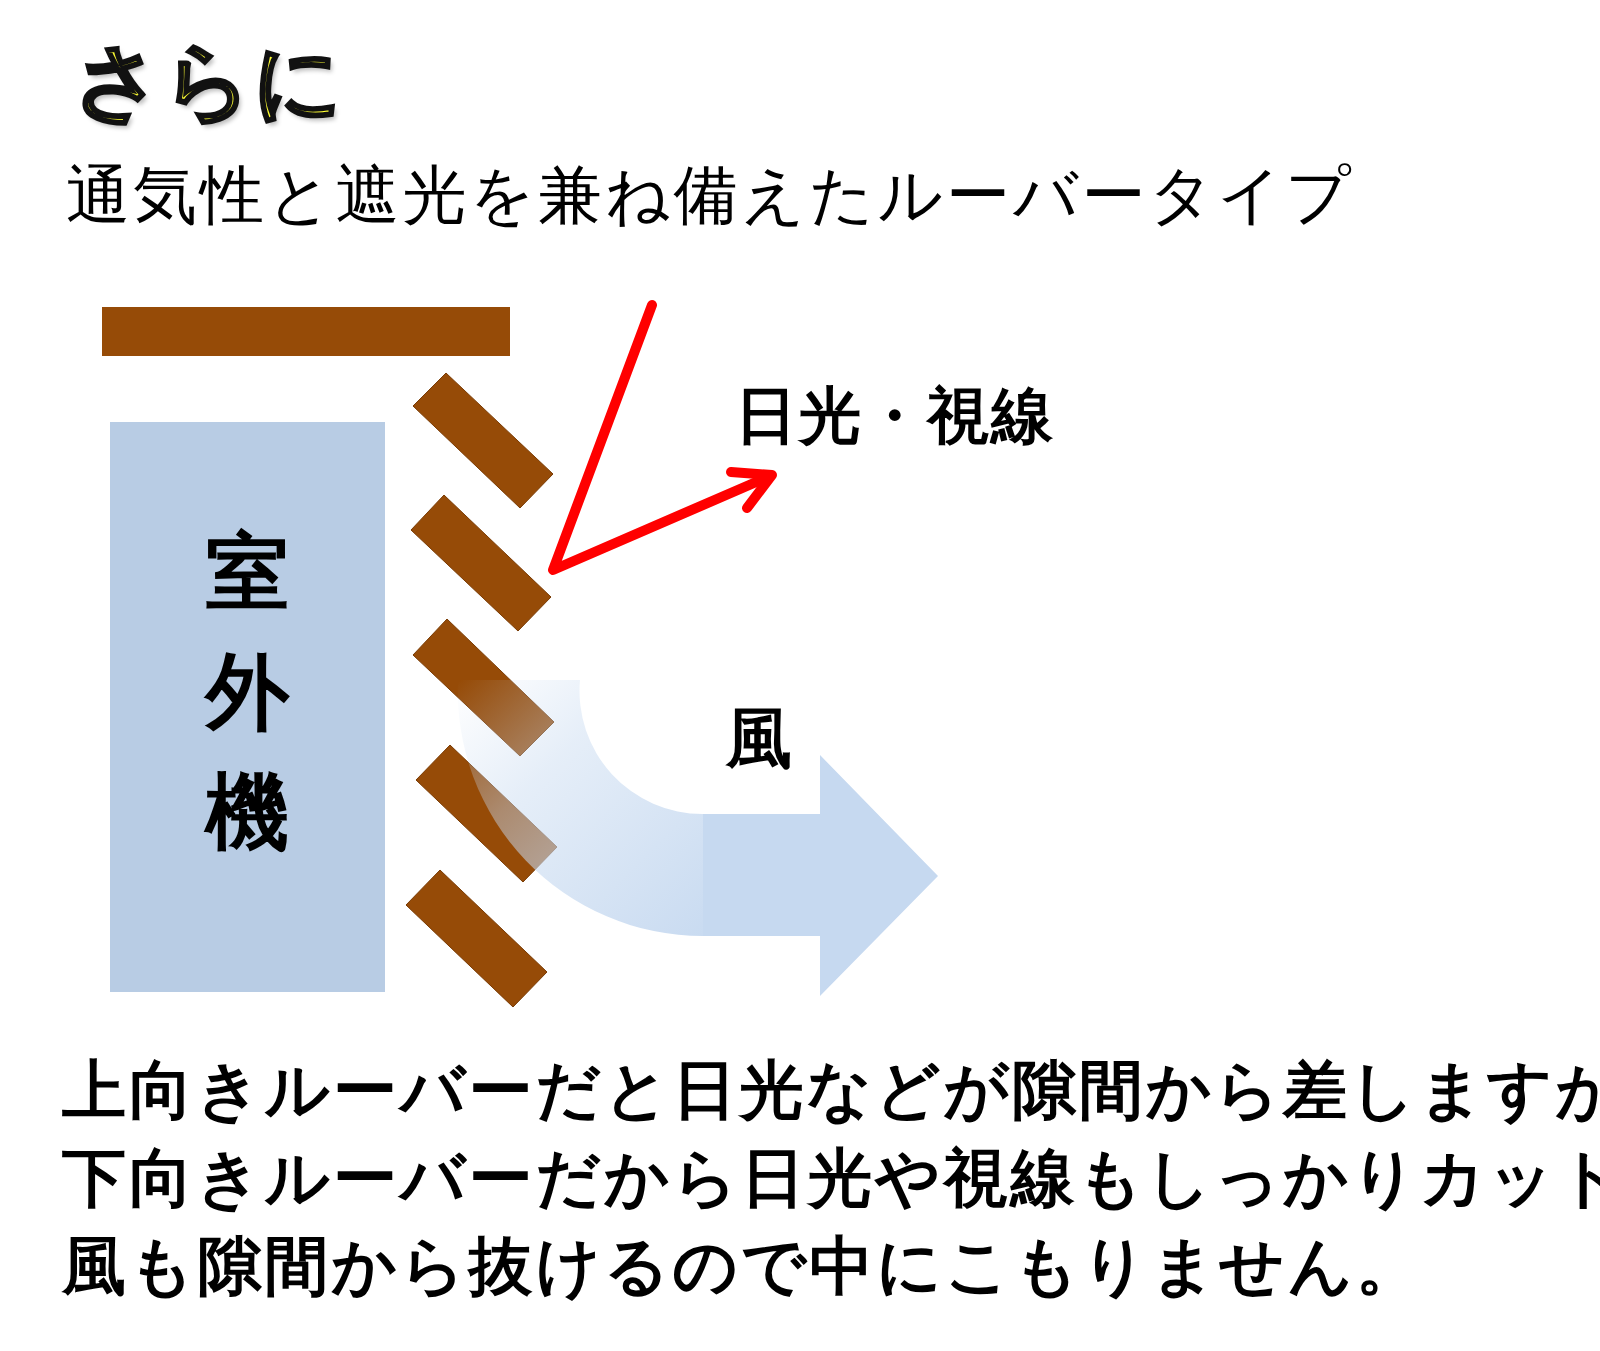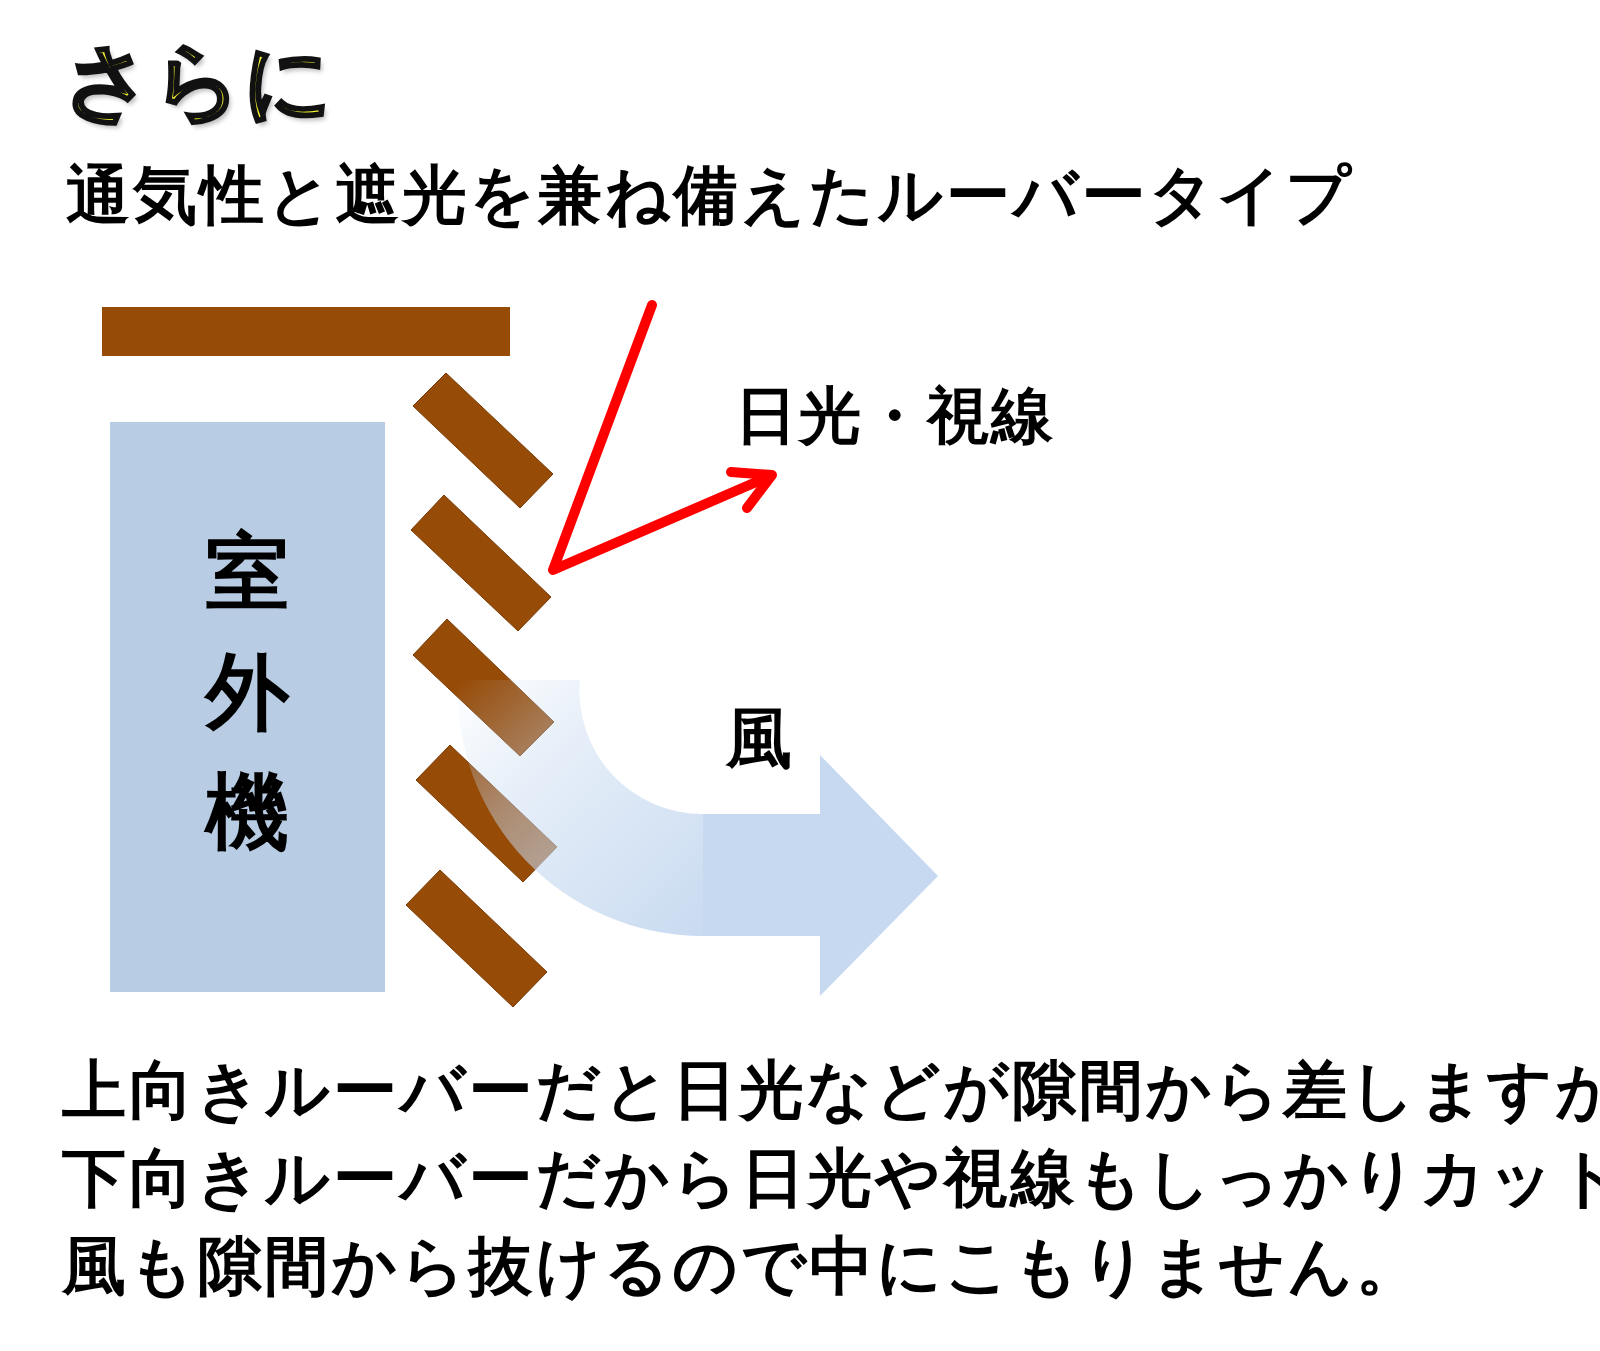--- a/index.html
+++ b/index.html
@@ -1,25 +1,25 @@
 <!DOCTYPE html>
 <html><head>
 <meta charset="utf-8">
 <style>
   html, body { margin: 0; padding: 0; background: #ffffff; }
   body { width: 1600px; height: 1351px; position: relative; overflow: hidden;
          font-family: "DejaVu Sans", "Liberation Sans", sans-serif; }
   .abs { position: absolute; }
   .headline {
-    left: 64px; top: 38px; font-size: 86px; font-weight: bold; color: #FFFF33;
+    left: 74px; top: 38px; font-size: 86px; font-weight: bold; color: #FFFF33;
     -webkit-text-stroke: 3px #111111; letter-spacing: 2px; line-height: 1;
     text-shadow: 3px 4px 4px rgba(0,0,0,0.25);
   }
   .subtitle {
-    left: 66px; top: 163px; font-size: 64px; font-weight: bold; color: #000;
+    left: 66px; top: 163px; font-size: 64px; font-weight: normal; color: #000;
     line-height: 1; letter-spacing: 3px; white-space: nowrap;
   }
   svg.diagram { left: 0; top: 0; }
   .label-sun {
     left: 735px; top: 357px; font-size: 62px; font-weight: bold; color: #000;
     line-height: 1; white-space: nowrap; letter-spacing: 2px; margin-top: 28px;
   }
   .label-wind {
     left: 726px; top: 706px; font-size: 66px; font-weight: bold; color: #000; line-height: 1;
   }

